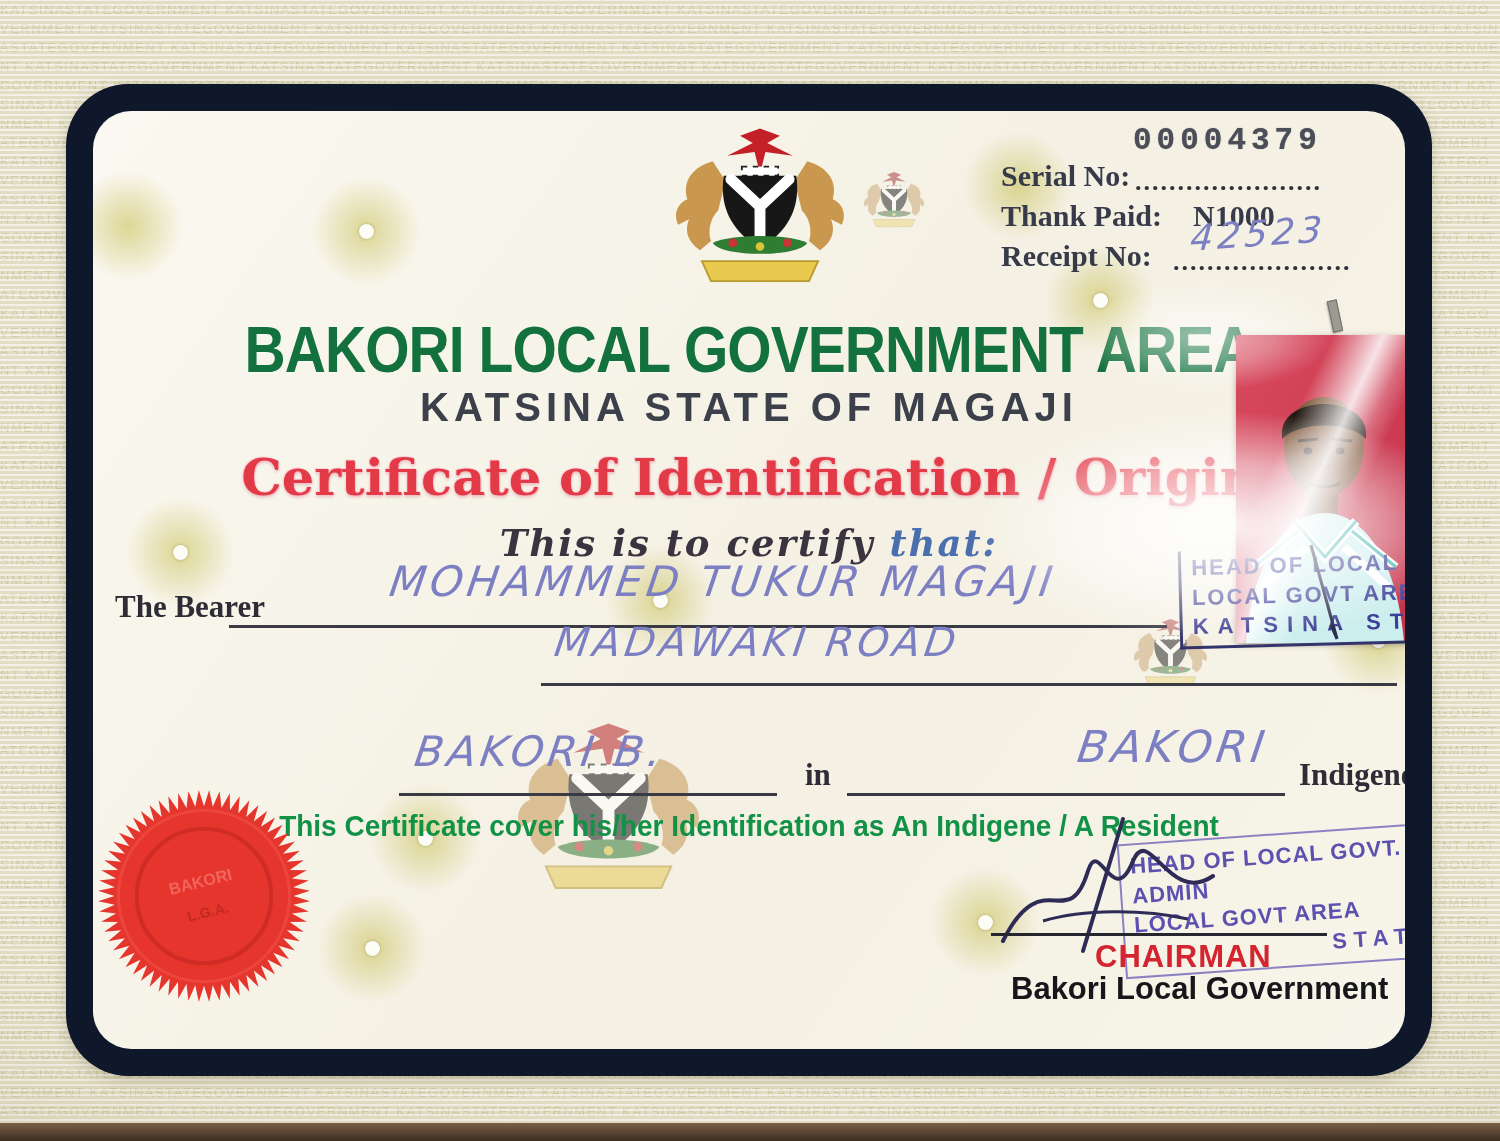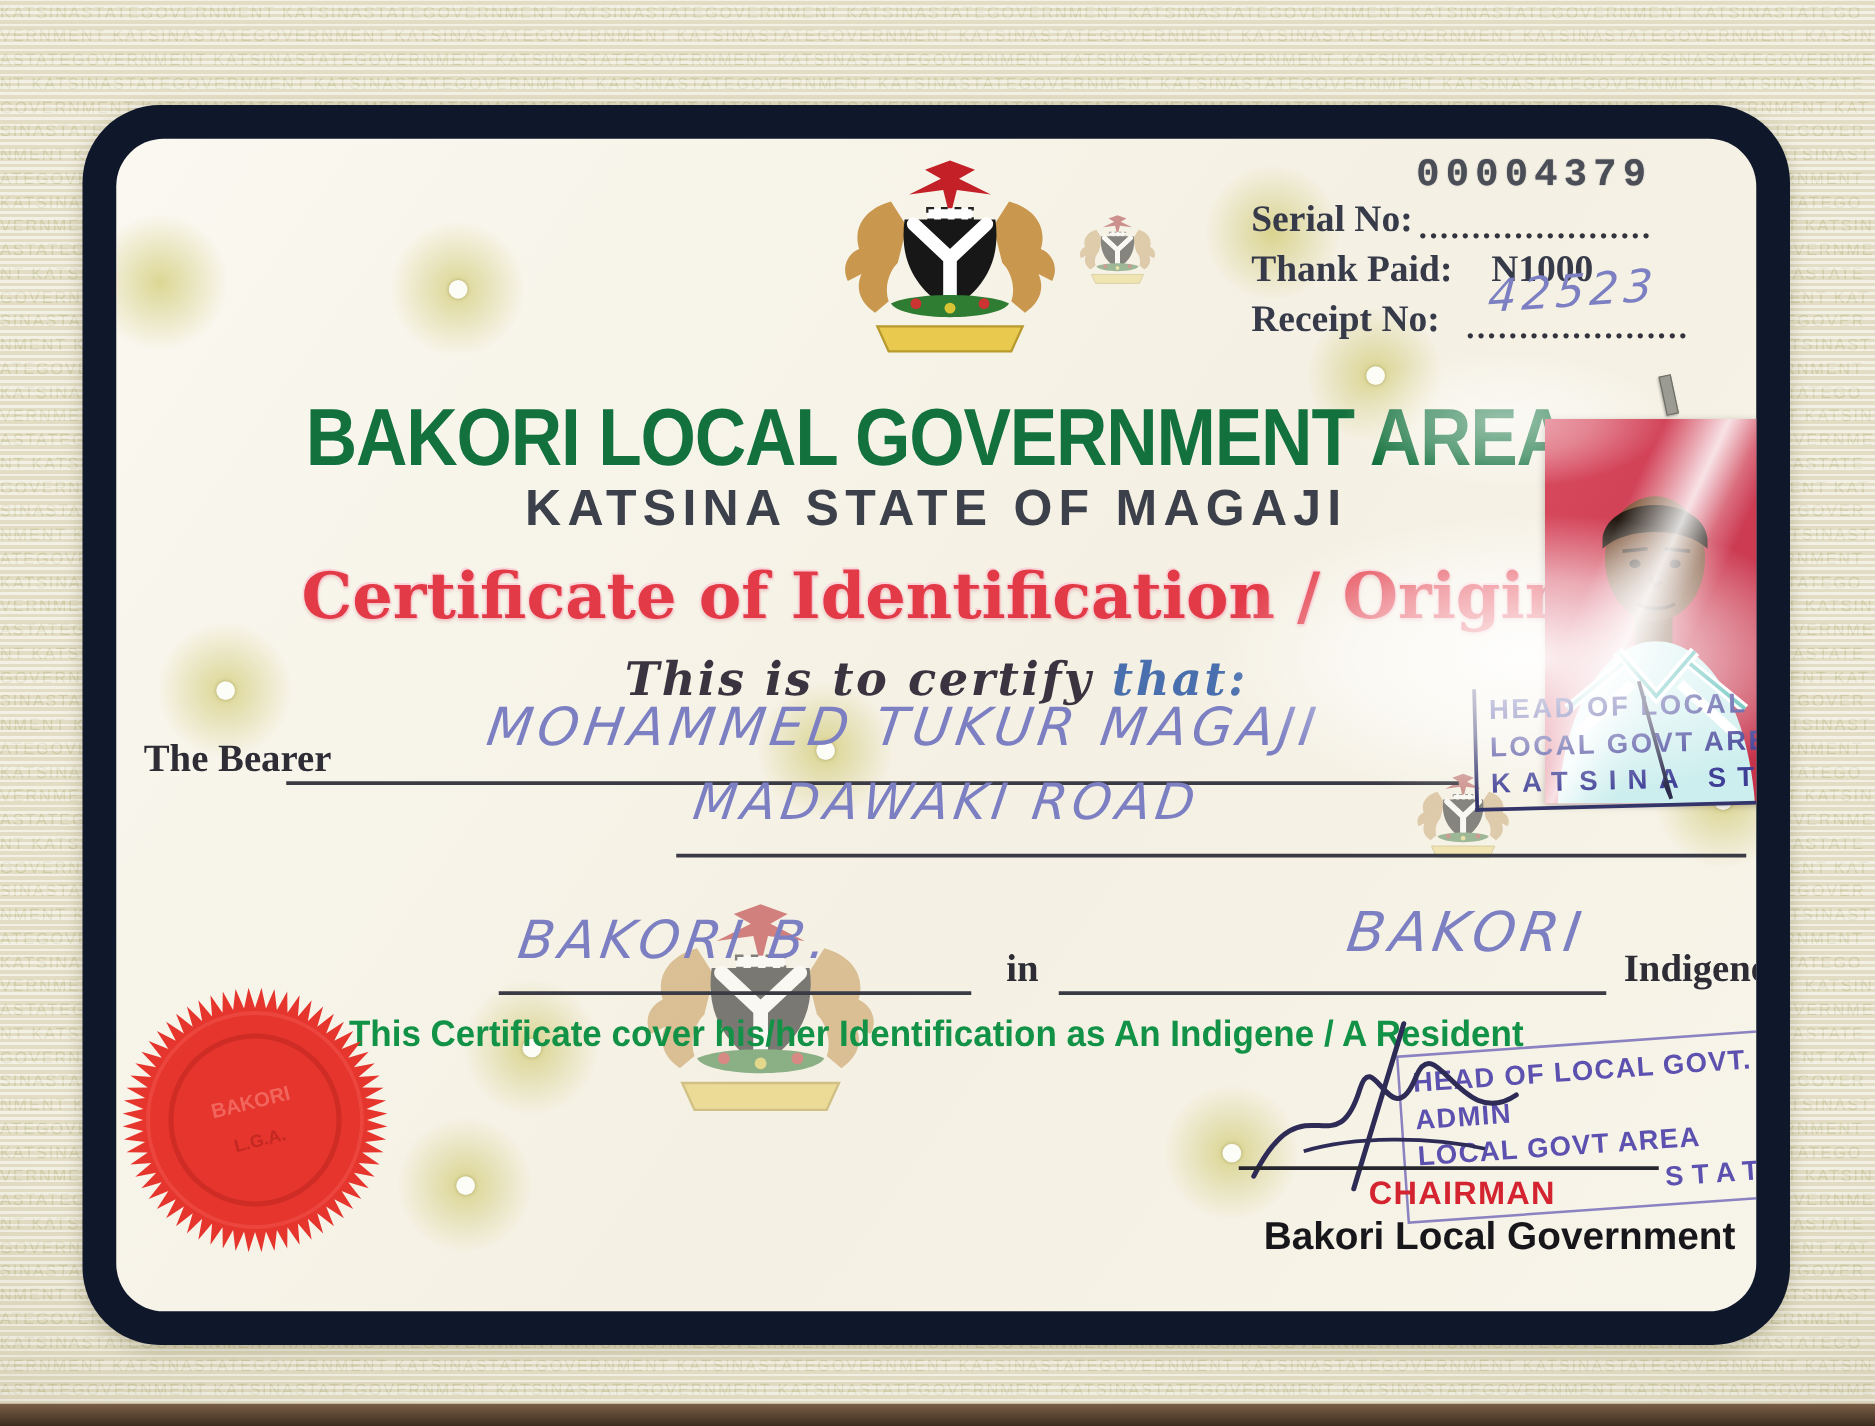--- a/index.html
+++ b/index.html
@@ -56,21 +56,21 @@
     font-weight:700;font-size:28px;color:#129246;letter-spacing:0;transform:scaleY(1.05);}
   .thankyou{width:100%;text-align:center;font-family:"Liberation Sans",sans-serif;
     font-weight:700;font-size:50px;color:#df2b2a;letter-spacing:1px;}
   
   .stamp{font-family:"Liberation Sans",sans-serif;font-weight:700;line-height:1.35;}
   .photo-stamp{font-size:22px;letter-spacing:2px;color:#3f3f96;transform:rotate(-1.5deg);
     border-left:3px solid #33346a;border-bottom:3px solid #33346a;padding:2px 0 4px 10px;}
   .admin-stamp{font-size:22px;letter-spacing:1px;color:#5d51b0;transform:rotate(-4deg);
     border:2px solid rgba(93,81,176,.7);padding:6px 10px;}
   .admin-stamp .last{letter-spacing:7px;text-align:right;}
-  .chairman{font-family:"Liberation Sans",sans-serif;font-weight:700;font-size:26px;
+  .chairman{font-family:"Liberation Sans",sans-serif;font-weight:700;font-size:31px;
     color:#d42430;letter-spacing:1px;}
   .org-line{font-family:"Liberation Sans",sans-serif;font-weight:700;font-size:31px;
     color:#17161a;letter-spacing:0;}
   .sig-line{position:absolute;border-top:3px solid #26262e;}
   
   .photo{position:absolute;overflow:hidden;box-shadow:0 2px 6px rgba(60,40,40,.35);}
   .photo-glare{position:absolute;inset:0;
     background:linear-gradient(115deg,transparent 30%,rgba(255,255,255,.85) 46%,rgba(255,255,255,.25) 55%,transparent 62%);}
   .staple{position:absolute;width:30px;height:8px;background:#9b9b93;border:1px solid #6f6f68;
     transform:rotate(78deg);box-shadow:1px 1px 2px rgba(0,0,0,.3);}

